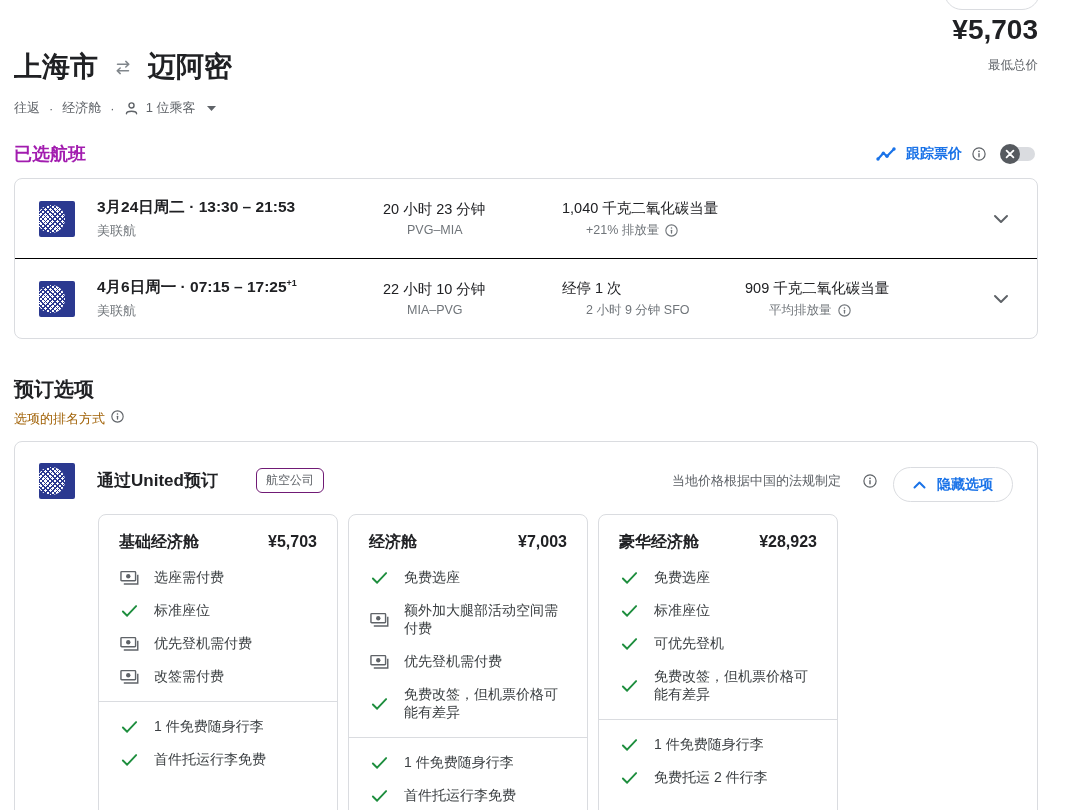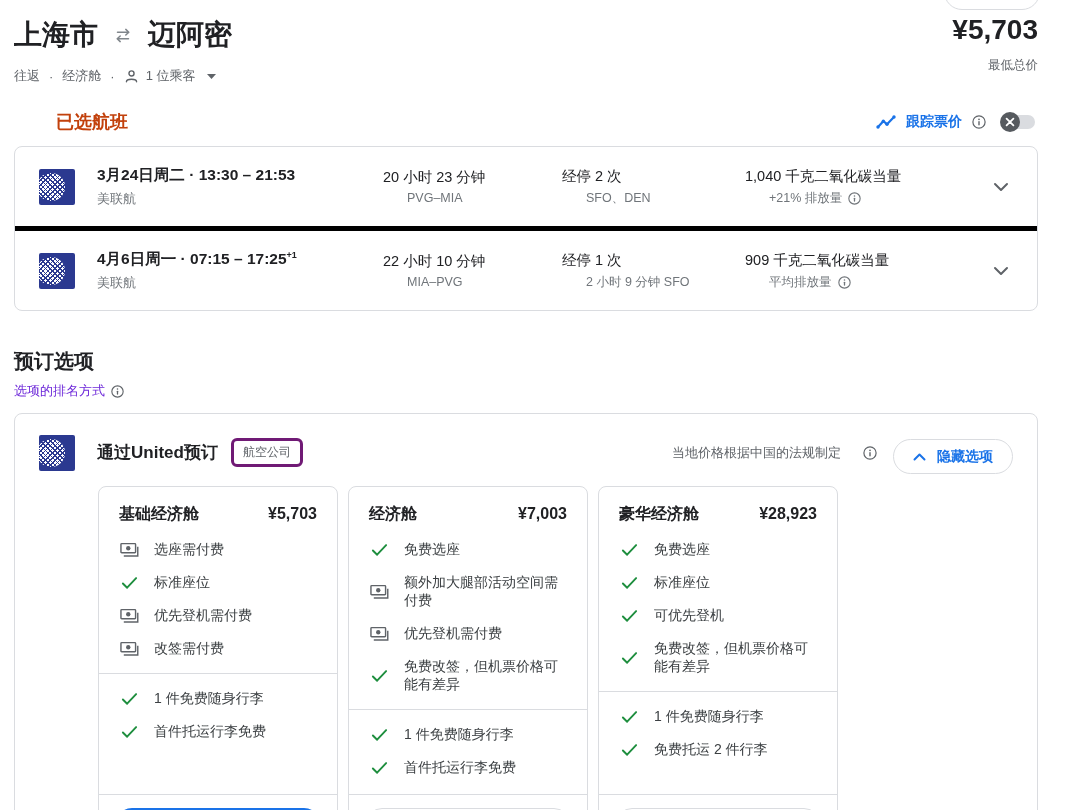--- a/index.html
+++ b/index.html
@@ -9,63 +9,63 @@
   .content { position:relative; margin-left:14px; width:1024px; }
 
   
   .share-pill { position:absolute; top:-26px; right:32px; height:36px; min-width:96px;
     display:flex; align-items:center; justify-content:center; gap:8px;
     border:1px solid #dadce0; border-radius:18px; background:#fff;
     color:#1a73e8; font-size:14px; font-weight:600; cursor:pointer; }
 
   
   .hdr { position:relative; padding-top:16px; }
-  .route { display:flex; align-items:center; gap:15px; font-size:28px; font-weight:600; color:#202124; }
+  .route { display:flex; align-items:center; gap:15px; font-size:28px; font-weight:600; color:#202124;margin-top:32px; }
   .trip { margin-top:13px; display:flex; align-items:center; gap:9px; font-size:13px; color:#5f6368; }
   .trip .chunk { display:flex; align-items:center; gap:7px; }
   .price-box { position:absolute; top:14px; right:0; text-align:right; }
   .price-big { font-size:28px; font-weight:600; color:#202124; }
   .price-cap { margin-top:11px; font-size:12.5px; color:#5f6368; }
 
   
   .sec1 { margin-top:25px; display:flex; align-items:center; justify-content:space-between; }
-  .sec-title { font-size:18px; font-weight:600; color:#c2410c;margin-left:42px; }
+  .sec-title { font-size:18px; font-weight:600; color:#a21caf; }
   .trackbox { display:flex; align-items:center; gap:10px; }
   .track-label { color:#1a73e8; font-size:14px; font-weight:600; }
 
   
   .toggle { position:relative; width:38px; height:20px; cursor:pointer; flex:none; margin-left:4px; }
   .toggle .track { position:absolute; left:4px; top:3px; width:31px; height:14px; border-radius:7px; background:#dadce0; }
   .toggle .knob { position:absolute; left:0; top:0; width:20px; height:20px; border-radius:50%;
     background:#565a5f; display:flex; align-items:center; justify-content:center; }
 
   
   .fcard { margin-top:12px; border:1px solid #dadce0; border-radius:8px; background:#fff; }
   .frow { display:flex; align-items:center; padding:18px 16px 18px 24px; cursor:pointer; }
-  .frow + .frow { border-top:5px solid #000000; }
+  .frow + .frow { border-top:1px solid #000000; }
   .logo-wrap { width:36px; flex:none; margin-right:22px; }
   .fcol-main { width:286px; flex:none; }
   .ftitle { font-size:15.5px; font-weight:600; color:#202124; }
   .ftitle sup { font-size:9px; }
   .fsub { margin-top:4px; font-size:13px; color:#70757a; }
   .fcol-dur { width:179px; flex:none; }
   .fcol-stops { width:183px; flex:none; }
   .fcol-em { flex:1; }
   .fline1 { font-size:14.5px; color:#202124; }
   .fline2 { margin-top:4px; font-size:12.5px; color:#70757a; display:flex; align-items:center; gap:6px;margin-left:24px; }
   .fchev { width:40px; flex:none; display:flex; justify-content:center; cursor:pointer; }
 
   
   .sec2-title { margin-top:37px; font-size:20px; font-weight:600; }
-  .sec2-sub { margin-top:7px; font-size:13px; color:#6d28d9; display:flex; align-items:center; gap:6px; }
+  .sec2-sub { margin-top:7px; font-size:13px; color:#a16207; display:flex; align-items:flex-start; gap:6px; }
   .ocard { margin-top:13px; border:1px solid #dadce0; border-radius:8px; background:#fff; padding-bottom:60px; }
   .ohead { display:flex; align-items:center; padding:17px 24px 0 24px; }
-  .oprov { display:flex; align-items:center; gap:13px; margin-left:22px; }
+  .oprov { display:flex; align-items:center; gap:30px; margin-left:22px; }
   .otitle { font-size:17px; font-weight:600; color:#202124; }
-  .badge { border:3px solid #701a75; border-radius:6px; padding:3px 9px; font-size:12px; color:#5f6368; }
+  .badge { border:1px solid #701a75; border-radius:6px; padding:3px 9px; font-size:12px; color:#5f6368;margin-left:8px; }
   .ohead-right { margin-left:auto; display:flex; align-items:center; gap:16px; }
   .note { font-size:13px; color:#5f6368; display:flex; align-items:center; gap:22px; }
   .pillbtn { display:flex; align-items:center; gap:11px; border:1px solid #dadce0; background:#fff;
     border-radius:18px; height:35px; padding:0 19px; color:#1a73e8; font-size:14px; font-weight:600; cursor:pointer;margin-top:8px; }
 
   .fares { display:flex; gap:10px; margin:12px 0 0 83px; }
   .fare { width:240px; border:1px solid #dadce0; border-radius:8px; background:#fff; display:flex; flex-direction:column; }
   .fare-h { display:flex; justify-content:space-between; align-items:baseline; padding:17px 20px 4px; }
   .fare-name { font-size:16px; font-weight:600; }
   .fare-price { font-size:16px; font-weight:600; }
@@ -179,24 +179,20 @@
         <div class="fcol-main">
           <div class="ftitle">
             <span>3月24日周二 · 13:30 – 21:53</span><sup></sup>
           </div>
           <div class="fsub">美联航</div>
         </div>
         <div class="fcol-dur">
           <div class="fline1">20 小时 23 分钟</div>
           <div class="fline2">PVG–MIA</div>
         </div>
-        <div class="fcol-stops">
-          <div class="fline1">经停 2 次</div>
-          <div class="fline2">SFO、DEN</div>
-        </div>
         <div class="fcol-em">
           <div class="fline1">1,040 千克二氧化碳当量</div>
           <div class="fline2">
             <span>+21% 排放量</span>
             <span>
               <svg width="13" height="13" viewBox="0 0 14 14">
                 <circle cx="7" cy="7" r="6.1" fill="none" stroke="#70757a" stroke-width="1.2"></circle>
                 <circle cx="7" cy="4.3" r="0.85" fill="#70757a"></circle>
                 <rect x="6.3" y="6.1" width="1.4" height="4.3" rx="0.7" fill="#70757a"></rect>
               </svg>

